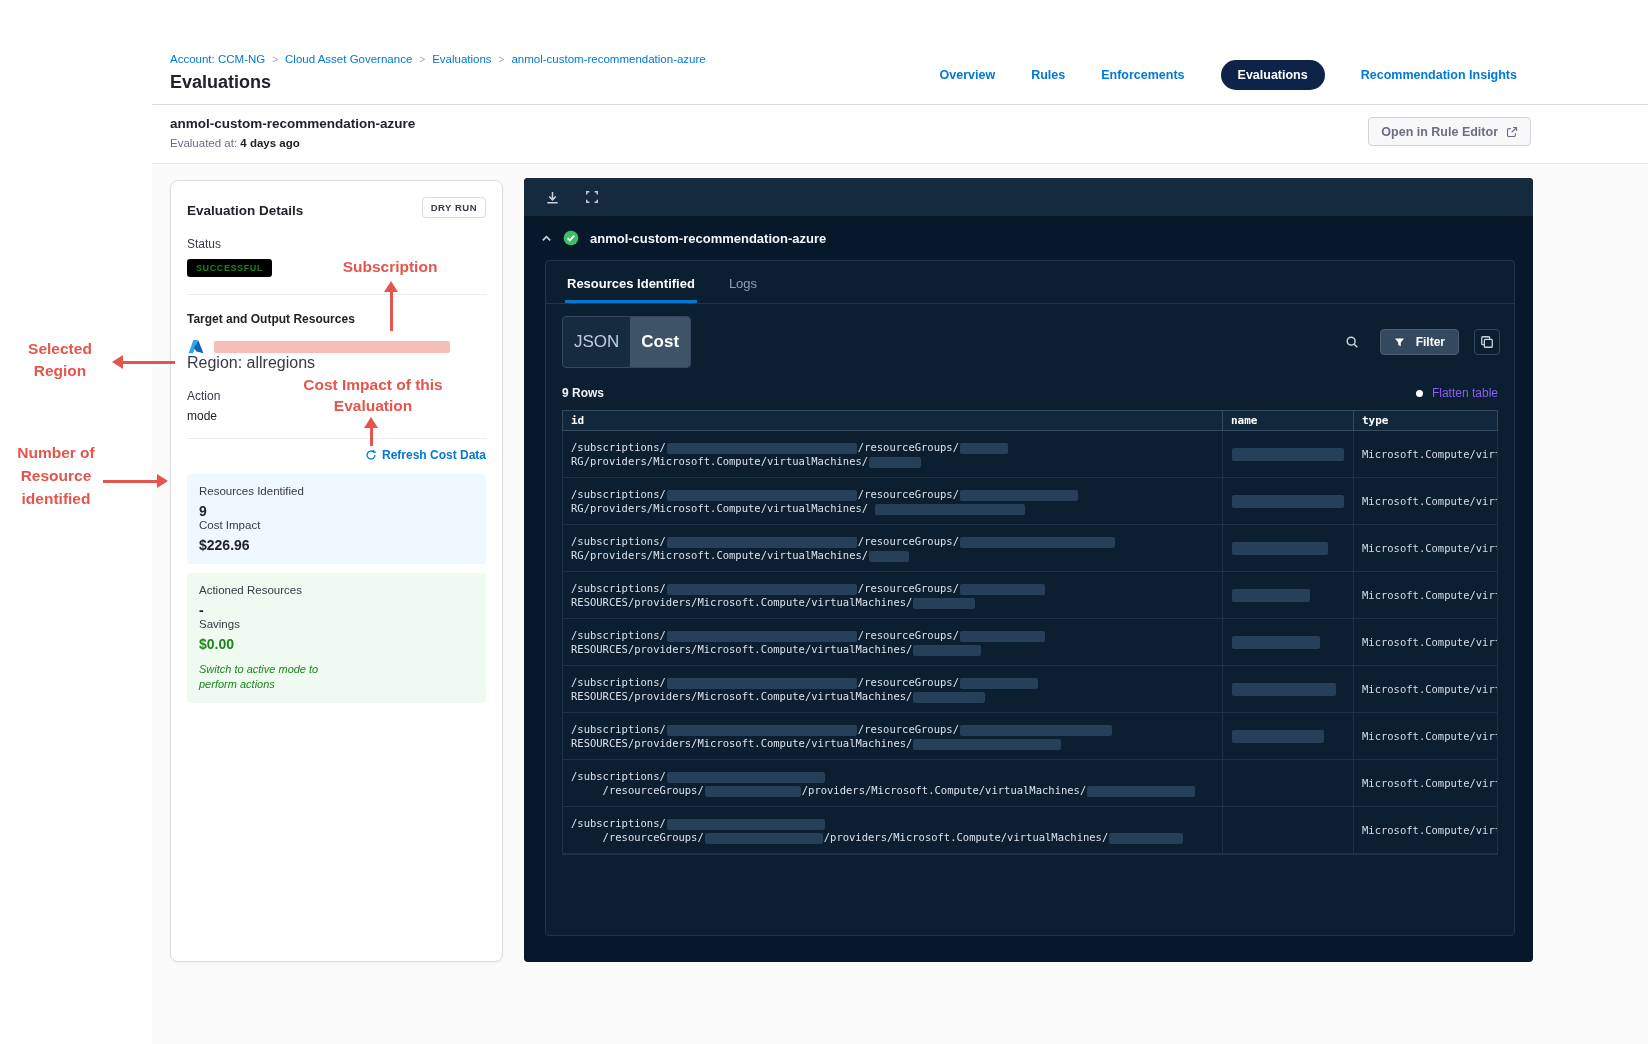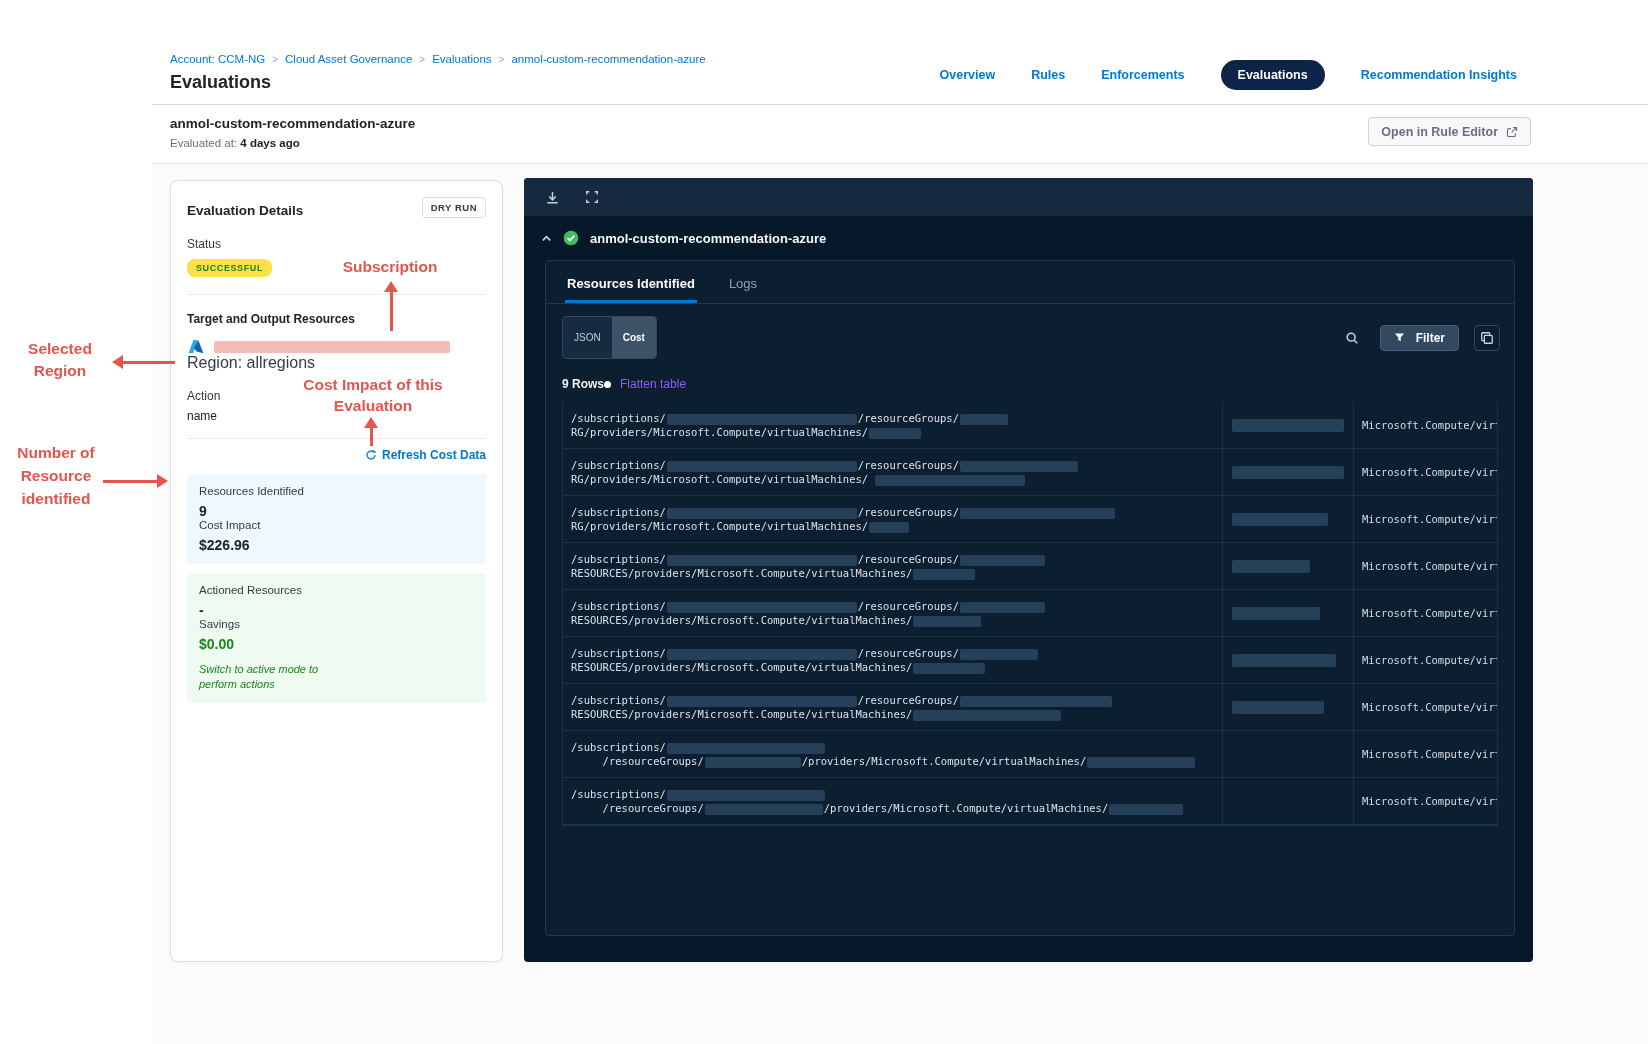--- a/index.html
+++ b/index.html
@@ -23,21 +23,21 @@
   .open-editor { position: absolute; top: 117px; right: 117px; height: 29px; display: flex; align-items: center; gap: 8px; background: #F8F8FA; border: 1px solid #D0D2DC; border-radius: 4px; padding: 0 12px; font-size: 12.5px; font-weight: bold; color: #6B6D85; cursor: pointer; }
   .sub-divider { position: absolute; left: 152px; right: 0; top: 163px; height: 1px; background: #E7E8EE; }
   .content-bg { position: absolute; left: 152px; top: 164px; right: 0; bottom: 0; background: #FBFBFC; }
 
   
   .details-card { position: absolute; left: 170px; top: 180px; width: 333px; height: 782px; background: #fff; border: 1px solid #DCDDE5; border-radius: 8px; box-shadow: 0 1px 3px rgba(40,41,61,.06); padding: 16px; }
   .card-head { display: flex; justify-content: space-between; align-items: flex-end; }
   .card-title { font-size: 13.5px; font-weight: bold; color: #22222A; padding-top: 2px; }
   .dry-run { border: 1px solid #D9DAE5; border-radius: 4px; padding: 4px 8px; font-size: 9.5px; font-weight: bold; letter-spacing: .5px; color: #383946; }
   .status-label { margin-top: 19px; font-size: 12px; color: #383946; }
-  .status-badge { display: inline-block; margin-top: 8px; background: #fde047; color: #1B841D; font-size: 9px; font-weight: bold; letter-spacing: .6px; padding: 4px 9px; border-radius: 8px; }
+  .status-badge { display: inline-block; margin-top: 8px; background: #000000; color: #1B841D; font-size: 9px; font-weight: bold; letter-spacing: .6px; padding: 4px 9px; border-radius: 3px; }
   .card-hr { height: 1px; background: #EBECF2; margin-top: 17px; }
   .target-label { margin-top: 17px; font-size: 12px; font-weight: bold; color: #22222A; }
   .sub-row { display: flex; align-items: center; gap: 9px; margin-top: 14px; }
   .pink-bar { width: 236px; height: 12px; background: #F5BDB8; border-radius: 2px; }
   .region { margin-top: 0; font-size: 16px; color: #383946; }
   .action-label { margin-top: 17px; font-size: 12px; color: #383946; }
   .action-value { margin-top: 6px; font-size: 12px; color: #22222A; }
   .refresh-row { display: flex; justify-content: flex-end; margin-top: 9px; }
   .refresh-link { color: #0278D5; font-size: 12px; font-weight: bold; display: flex; align-items: center; gap: 5px; cursor: pointer; }
   .info-box { margin-top: 12px; border-radius: 4px; padding: 11px 12px; display: flex; flex-wrap: wrap; }
@@ -54,27 +54,27 @@
   .panel-toolbar { height: 38px; background: #152A3F; display: flex; align-items: center; gap: 25px; padding-left: 21px; }
   .tool-icon { display: flex; align-items: center; cursor: pointer; }
   .panel-titlerow { height: 44px; display: flex; align-items: center; gap: 11px; padding-left: 17px; }
   .panel-title { font-size: 13px; font-weight: bold; color: #F4F7FA; }
   .inner-card { margin: 0 18px 0 21px; height: 676px; background: #0B1F31; border: 1px solid #20364A; border-radius: 4px; overflow: hidden; }
   .tabs-row { display: flex; gap: 30px; padding-left: 19px; border-bottom: 1px solid #20364A; }
   .rtab { padding: 15px 2px 12px; font-size: 13px; color: #8FA0B4; cursor: pointer; }
   .rtab.active { color: #fff; font-weight: bold; box-shadow: inset 0 -3px 0 #0278D5; }
   .controls-row { margin: 12px 14px 0 16px; display: flex; justify-content: space-between; align-items: center; }
   .seg { display: flex; border: 1px solid #33485E; border-radius: 4px; overflow: hidden; background: #152B40; }
-  .seg-item { padding: 15px 11px; font-size: 10px; color: #C3CEDA; cursor: pointer; }
+  .seg-item { padding: 15px 11px; font-size: 17px; color: #C3CEDA; cursor: pointer; }
   .seg-item.active { background: #3E5368; color: #fff; font-weight: bold; }
   .controls-right { display: flex; align-items: center; gap: 15px; }
   .icon-btn { width: 26px; height: 26px; display: flex; align-items: center; justify-content: center; border-radius: 4px; cursor: pointer; }
   .icon-btn.bordered { border: 1px solid #33485E; }
   .filter-btn { display: flex; align-items: center; gap: 11px; background: #33495F; border: 1px solid #4A5F75; border-radius: 4px; padding: 5px 13px; color: #fff; font-size: 12px; font-weight: bold; cursor: pointer; }
-  .rows-row { margin: 18px 16px 0 16px; display: flex; justify-content: flex-start; align-items: center; }
+  .rows-row { margin: 18px 16px 0 16px; display: flex; justify-content: space-between; align-items: center; }
   .rows-count { font-size: 12px; font-weight: bold; color: #EDF1F6; }
   .flatten { display: flex; align-items: center; gap: 9px; font-size: 12px; color: #8b5cf6; cursor: pointer; }
   .flatten-dot { width: 7px; height: 7px; border-radius: 50%; background: #fff; }
 
   .rtable { margin: 11px 16px 0 16px; border: 1px solid #1C3347; border-top: none; }
   .thead { display: flex; background: #10273C; border: 1px solid #32495E; margin: -1px; margin-bottom: 0; position: relative; z-index: 1; }
   .th { font-family: "DejaVu Sans Mono", monospace; font-size: 11px; font-weight: bold; color: #fff; padding: 3px 8px; }
   .th-id { width: 660px; border-right: 1px solid #32495E; }
   .th-name { width: 131px; border-right: 1px solid #32495E; }
   .th-type { flex: 1; }
@@ -153,21 +153,21 @@
     <span style="display:flex;">
       <svg width="18" height="14" viewBox="0 0 18 14">
         <path d="M6.4 0h4.2L6.1 13.2H1.6z" fill="#28A8EA"></path>
         <path d="M11.2 0 6.9 8.2l2.7 3.4 6.8 1.6z" fill="#0B64B4"></path>
       </svg>
     </span>
     <span class="pink-bar"></span>
   </div>
   <div class="region">Region: allregions</div>
   <div class="action-label">Action</div>
-  <div class="action-value">name</div>
+  <div class="action-value">mode</div>
   <div class="card-hr" style="margin-top:15px;"></div>
   <div class="refresh-row">
     <span class="refresh-link">
       <span style="display:flex;">
         <svg width="12" height="12" viewBox="0 0 16 16" fill="none" stroke="#0278D5" stroke-width="1.7">
           <path d="M13.3 8A5.3 5.3 0 1 1 11.6 4.1"></path>
           <path d="M11.6 1.2v3h3"></path>
         </svg>
       </span>
       <span>Refresh Cost Data</span>
@@ -262,20 +262,25 @@
       </div>
     </div>
     <div class="rows-row">
       <span class="rows-count">9 Rows</span>
       <span class="flatten">
         <span class="flatten-dot"></span>
         <span>Flatten table</span>
       </span>
     </div>
     <div class="rtable">
+      <div class="thead">
+        <div class="th th-id">id</div>
+        <div class="th th-name">name</div>
+        <div class="th th-type">type</div>
+      </div>
       <div>
           <div class="trow">
             <div class="td td-id">
               <div class="idline">/subscriptions/<div class="redact" style="width: 190px;"></div>/resourceGroups/<div class="redact" style="width: 48px;"></div></div>
               <div class="idline">RG/providers/Microsoft.Compute/virtualMachines/<div class="redact" style="width: 52px;"></div></div>
             </div>
             <div class="td td-name">
               <div class="redact name-redact" style="width: 112px;"></div>
             </div>
             <div class="td td-type">Microsoft.Compute/virtu</div>

